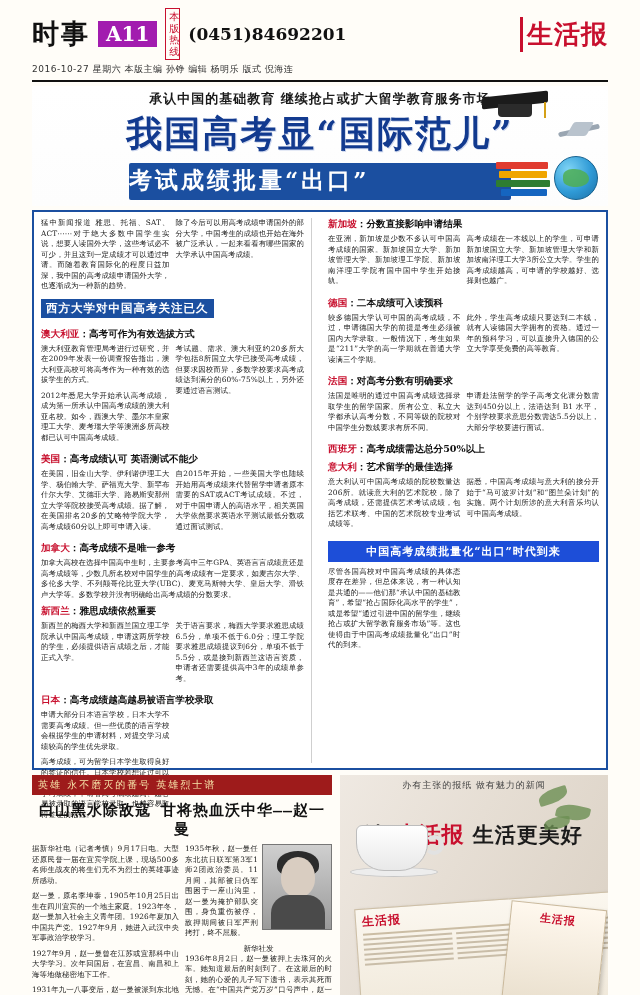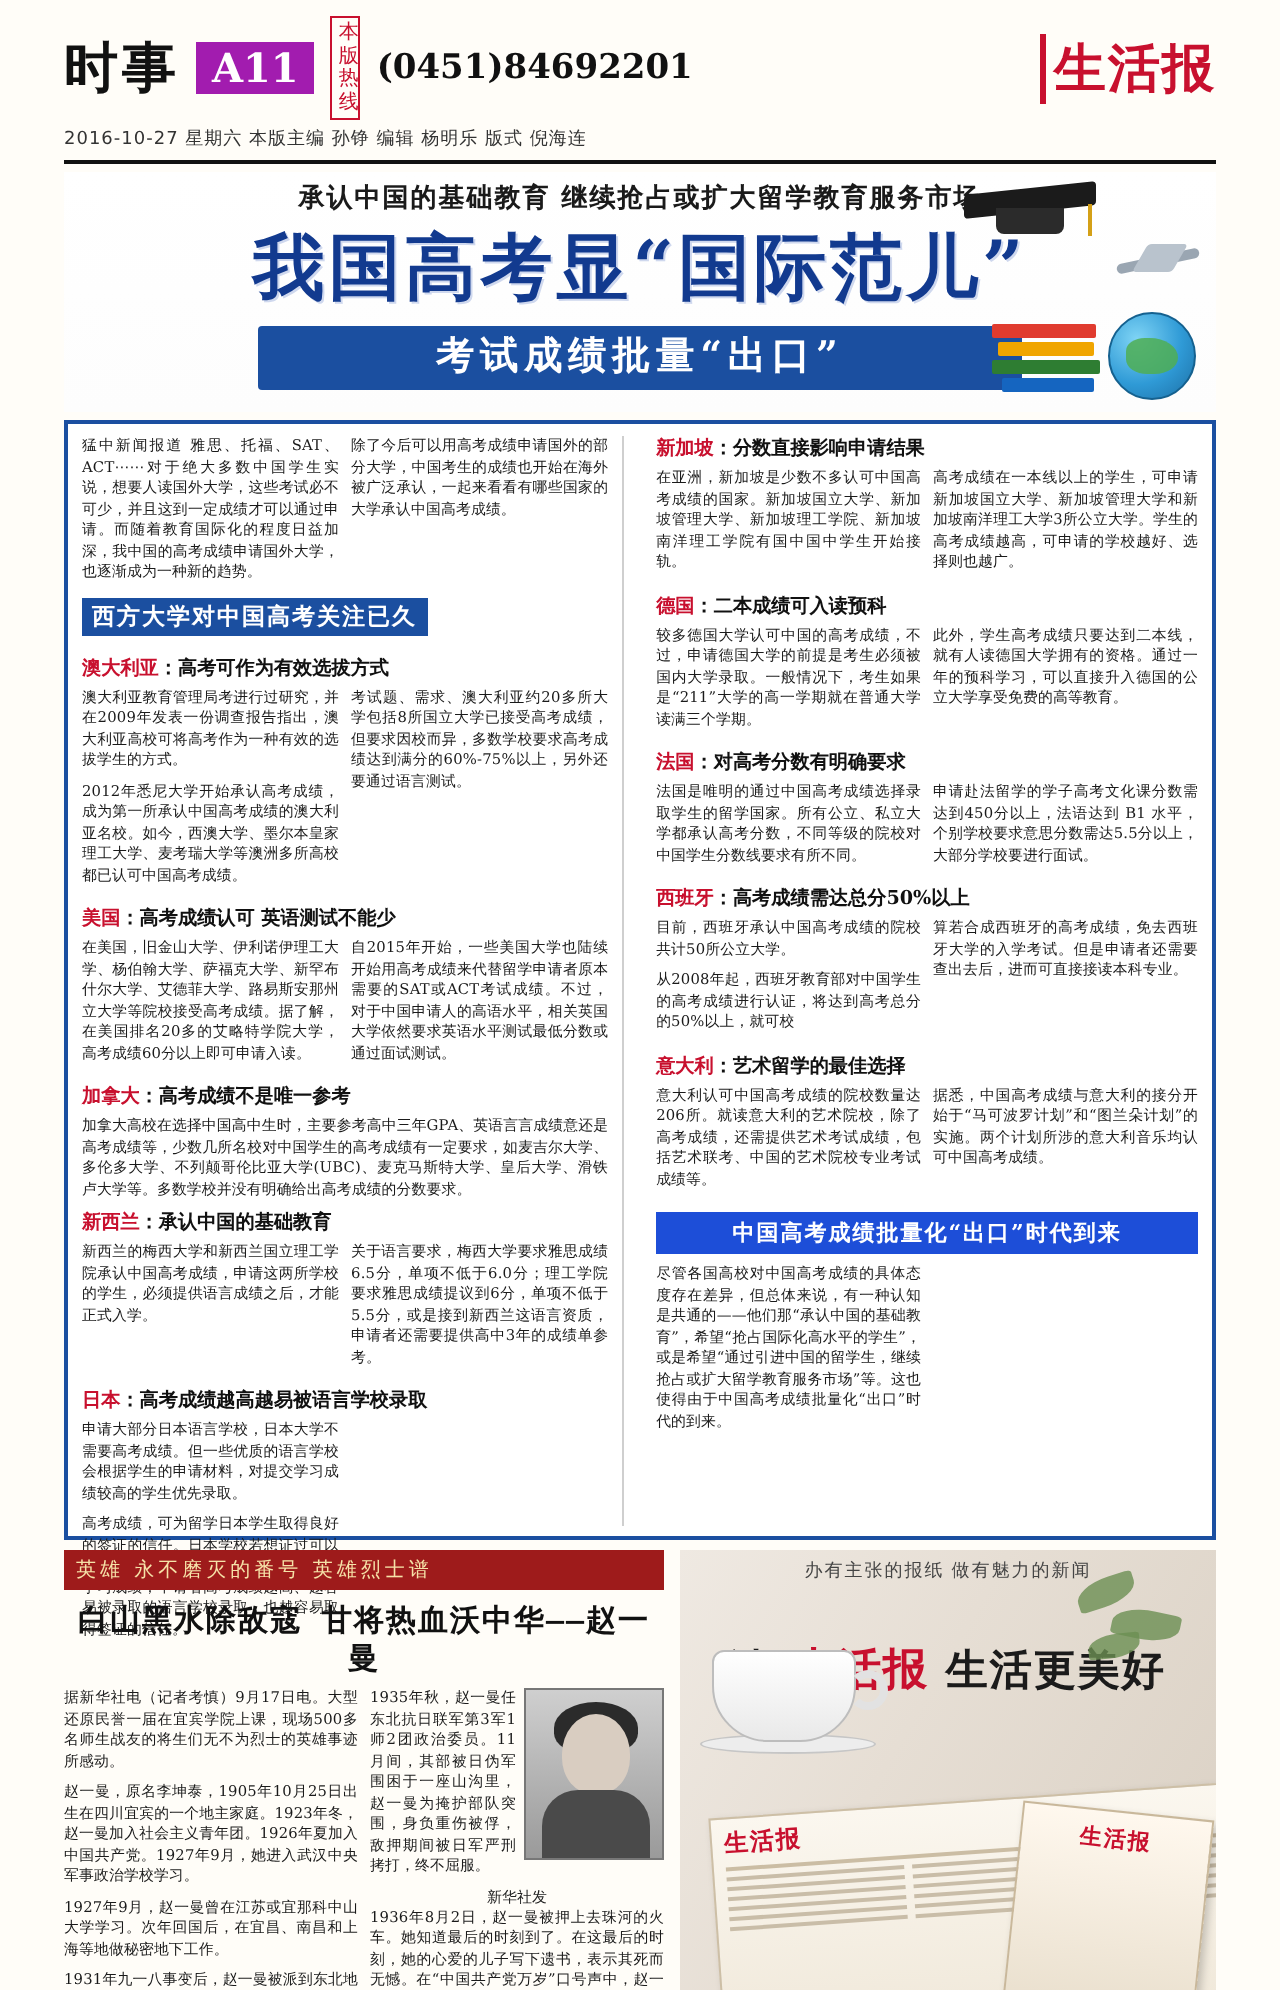--- a/index.html
+++ b/index.html
@@ -48,22 +48,22 @@
     text-align:center; font-size:13px; color:#1a1a1a; letter-spacing:1px;
     font-family:"DejaVu Serif",serif; padding-top:4px; font-weight:600;
   }
   .hl1 {
     text-align:center; font-family:"DejaVu Serif",serif; font-weight:bold;
     font-size:36px; color:#123a8f; letter-spacing:2px; margin-top:2px;
     text-shadow:1px 1px 0 #cfd8ee;
   }
   .hl2-bar {
     margin:4px auto 0 auto; background:#1b4fa0; color:#fff;
-    font-family:"DejaVu Serif",serif; font-weight:bold; font-size:19px;
-    letter-spacing:3px; text-align:center; width:382px; padding:2px 0 4px 0;
+    font-family:"DejaVu Serif",serif; font-weight:bold; font-size:23px;
+    letter-spacing:3px; text-align:left; width:382px; padding:2px 0 4px 0;
     border-radius:2px;
   }
   
   .art {
     position:absolute; right:4px; top:2px; width:190px; height:118px; pointer-events:none;
   }
   .cap { position:absolute; right:56px; top:6px; width:66px; height:26px; }
   .cap .board { position:absolute; left:0; top:0; width:66px; height:12px; background:#1b1b1b;
     transform:skewY(-6deg); border-radius:2px;}
   .cap .base { position:absolute; left:16px; top:10px; width:34px; height:13px; background:#2b2b2b; border-radius:0 0 4px 4px;}
@@ -279,21 +279,21 @@
         </div>
 
         
         <div class="hdr-line">
           <span class="cat">加拿大</span><span>：高考成绩不是唯一参考</span>
         </div>
         <p class="txt">加拿大高校在选择中国高中生时，主要参考高中三年GPA、英语言言成绩意还是高考成绩等，少数几所名校对中国学生的高考成绩有一定要求，如麦吉尔大学、多伦多大学、不列颠哥伦比亚大学(UBC)、麦克马斯特大学、皇后大学、滑铁卢大学等。多数学校并没有明确给出高考成绩的分数要求。</p>
 
         
         <div class="hdr-line">
-          <span class="cat">新西兰</span><span>：承认中国的基础教育</span>
+          <span class="cat">新西兰</span><span>：雅思成绩依然重要</span>
         </div>
         <div class="subcols">
           <div>
               <p class="txt">新西兰的梅西大学和新西兰国立理工学院承认中国高考成绩，申请这两所学校的学生，必须提供语言成绩之后，才能正式入学。</p>
             </div>
           <div>
               <p class="txt">关于语言要求，梅西大学要求雅思成绩6.5分，单项不低于6.0分；理工学院要求雅思成绩提议到6分，单项不低于5.5分，或是接到新西兰这语言资质，申请者还需要提供高中3年的成绩单参考。</p>
             </div>
         </div>
 
@@ -345,29 +345,20 @@
           <div>
               <p class="txt">法国是唯明的通过中国高考成绩选择录取学生的留学国家。所有公立、私立大学都承认高考分数，不同等级的院校对中国学生分数线要求有所不同。</p>
             </div>
           <div>
               <p class="txt">申请赴法留学的学子高考文化课分数需达到450分以上，法语达到 B1 水平，个别学校要求意思分数需达5.5分以上，大部分学校要进行面试。</p>
             </div>
         </div>
 
         <div class="hdr-line">
           <span class="cat">西班牙</span><span>：高考成绩需达总分50%以上</span>
-        </div>
-        <div class="subcols">
-          <div>
-              <p class="txt">目前，西班牙承认中国高考成绩的院校共计50所公立大学。</p>
-               <p class="txt">从2008年起，西班牙教育部对中国学生的高考成绩进行认证，将达到高考总分的50%以上，就可校</p>
-            </div>
-          <div>
-              <p class="txt">算若合成西班牙的高考成绩，免去西班牙大学的入学考试。但是申请者还需要查出去后，进而可直接接读本科专业。</p>
-            </div>
         </div>
 
         <div class="hdr-line">
           <span class="cat">意大利</span><span>：艺术留学的最佳选择</span>
         </div>
         <div class="subcols">
           <div>
               <p class="txt">意大利认可中国高考成绩的院校数量达206所。就读意大利的艺术院校，除了高考成绩，还需提供艺术考试成绩，包括艺术联考、中国的艺术院校专业考试成绩等。</p>
             </div>
           <div>

